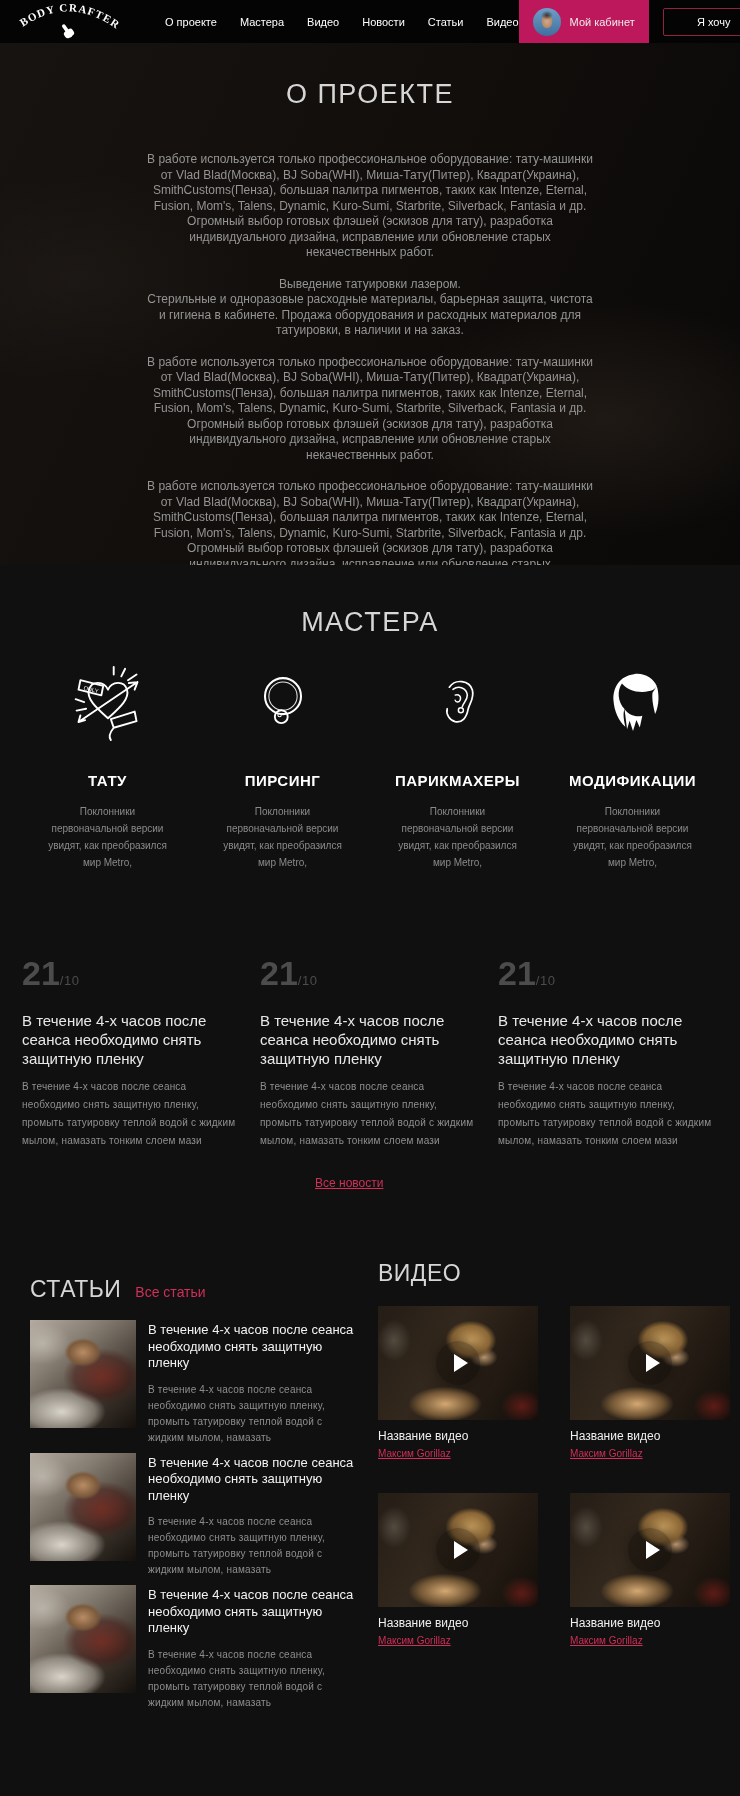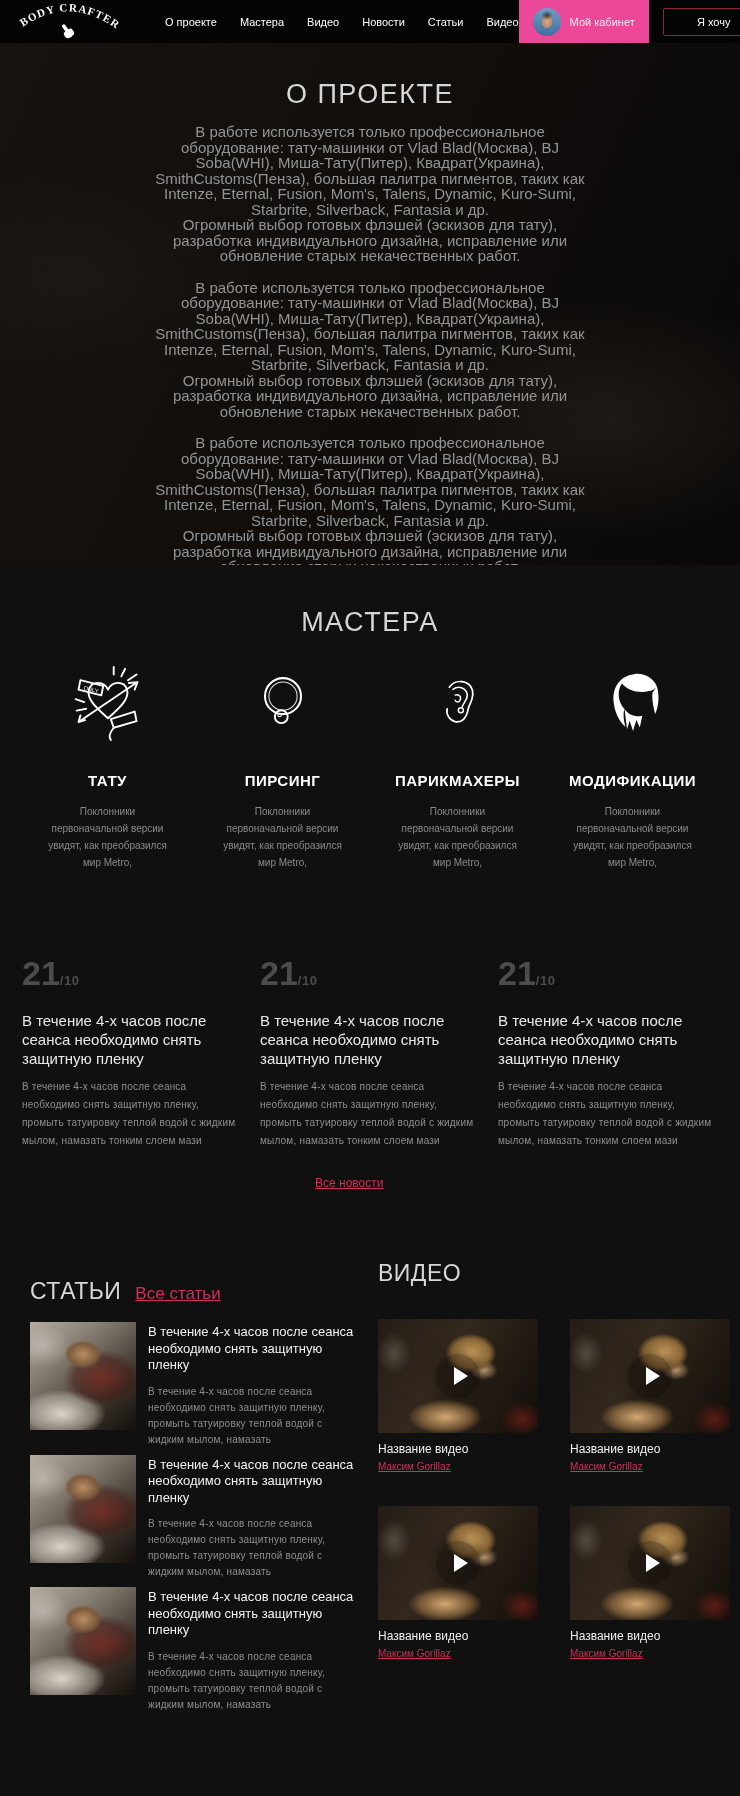--- a/index.html
+++ b/index.html
@@ -7,83 +7,83 @@
     width:740px;height:1796px;background:#101010;position:relative;
     font-family:"Liberation Sans","DejaVu Sans",sans-serif;color:#ccc;overflow:hidden;
   }
   a{text-decoration:none;color:inherit;cursor:pointer;}
 
   
   .header{height:43px;background:#040404;display:flex;align-items:center;position:relative;z-index:3;}
   .logo{margin-left:14px;width:108px;height:41px;flex:none;}
   .nav{display:flex;margin-left:20px;}
   .nav a{font-size:11px;color:#fff;margin-left:23px;white-space:nowrap;}
-  .account{margin-left:auto;background:#ec4899;align-self:stretch;display:flex;align-items:center;padding:0 14px;}
+  .account{margin-left:auto;background:#be185d;align-self:stretch;display:flex;align-items:center;padding:0 14px;}
   .avatar{width:28px;height:28px;border-radius:50%;flex:none;
     background:
       radial-gradient(ellipse 9px 7px at 50% 26%, #3a3330 0%, rgba(58,51,48,0) 65%),
       radial-gradient(ellipse 8px 10px at 50% 48%, #d2a98b 0%, #b98a68 60%, rgba(185,138,104,0) 72%),
       linear-gradient(180deg,#6f9ec7 0%, #3f6f9e 100%);}
   .account-label{margin-left:9px;font-size:11px;color:#ededed;white-space:nowrap;}
   .btn{display:inline-block;background:transparent;color:#fff;text-align:center;box-sizing:border-box;}
   .header-cta{margin:0 18px 0 14px;width:102px;height:28px;line-height:26px;
     border:1px solid #8e2540;border-radius:2px;font-size:11px;flex:none;}
 
   
   .about{height:522px;text-align:center;overflow:hidden;
     background-color:#0e0c0b;
     background-image:
       radial-gradient(ellipse 300px 170px at 82% 72%, rgba(125,100,78,0.16), rgba(0,0,0,0) 70%),
       radial-gradient(ellipse 260px 150px at 10% 45%, rgba(95,85,72,0.10), rgba(0,0,0,0) 70%),
       linear-gradient(115deg, #171310 0%, #100d0b 55%, #0a0908 100%);}
   h2.sec{font-size:27px;font-weight:400;letter-spacing:1.5px;color:#d6d6d6;margin:0;}
   .about h2{padding-top:36px;}
-  .about-text{width:450px;margin:14px auto 0;font-size:15px;line-height:15.5px;color:#949494;}
+  .about-text{width:450px;margin:42px auto 0;font-size:12px;line-height:15.5px;color:#949494;}
   .about-text p{margin:0 0 16px;white-space:pre-line;}
 
   
   .masters{padding-top:42px;background:#101010;}
   .masters-grid{width:700px;margin:26px auto 0;display:flex;}
   .master{flex:1 1 0;text-align:center;}
   .master-icon{height:78px;display:flex;align-items:center;justify-content:center;}
   .master-title{margin-top:30px;font-size:15px;font-weight:700;letter-spacing:0.5px;color:#fff;}
   .master-desc{margin:14px auto 12px;width:126px;font-size:10px;line-height:17px;color:#8a8a8a;}
 
   
   .news-grid{width:696px;margin:72px auto 0;display:flex;}
   .news{width:220px;}
   .news + .news{margin-left:18px;}
   .news-date{font-size:34px;font-weight:700;color:#4c4c4c;line-height:36px;}
-  .news-date .suffix{font-size:13px;font-weight:700;color:#4c4c4c;letter-spacing:0.5px;}
+  .news-date .suffix{font-size:13px;font-weight:400;color:#4c4c4c;letter-spacing:0.5px;}
   .news-title{margin-top:12px;width:196px;font-size:15px;line-height:19px;color:#e8e8e8;font-weight:400;}
   .news-text{margin-top:10px;width:216px;font-size:10px;line-height:18px;color:#8f8f8f;letter-spacing:0.2px;}
   .news-all{display:block;width:110px;margin:26px auto 0;text-align:left;font-size:12px;
     color:#cf2f58;text-decoration:underline;}
 
   
   .content{width:688px;margin:70px auto 0;display:flex;}
   .col-head{display:flex;align-items:baseline;}
   .col-head h2{font-size:23px;font-weight:400;letter-spacing:0.5px;color:#d6d6d6;margin:0;}
-  .all-link{margin-left:14px;font-size:17px;color:#cf2f58;text-decoration:underline;margin-top:24px;}
+  .all-link{margin-left:14px;font-size:14px;color:#cf2f58;margin-top:24px;}
   .articles-col{width:330px;margin-left:4px;}
   .articles-list{margin-top:17px;}
   .article{display:flex;}
   .article + .article{margin-top:7px;}
   .article-thumb{width:106px;height:108px;flex:none;
     background:
       radial-gradient(ellipse 26px 20px at 50% 30%, #b98d64 0%, #7c5a3c 55%, rgba(124,90,60,0) 72%),
       radial-gradient(ellipse 50px 36px at 68% 52%, rgba(120,40,30,0.8) 0%, rgba(70,25,20,0.5) 55%, rgba(70,25,20,0) 78%),
       radial-gradient(ellipse 55px 30px at 30% 85%, rgba(225,220,210,0.95) 0%, rgba(190,185,175,0.5) 60%, rgba(190,185,175,0) 80%),
       radial-gradient(ellipse 40px 30px at 12% 22%, rgba(210,205,195,0.55), rgba(210,205,195,0) 70%),
       linear-gradient(140deg, #b4aca1 0%, #887f74 30%, #3c342c 70%, #15100c 100%);}
   .article-body{margin-left:12px;flex:1;}
   .article-title{font-size:13px;line-height:16.5px;color:#f2f2f2;margin:2px 0 10px;font-weight:400;display:block;}
   .article-text{font-size:10px;line-height:16px;color:#8e8e8e;letter-spacing:0.2px;}
   .videos-col{margin-left:auto;width:336px;}
-  .videos-grid{margin-top:32px;display:grid;grid-template-columns:160px 160px;column-gap:15px;row-gap:14px;gap:32px;}
+  .videos-grid{margin-top:19px;display:grid;grid-template-columns:160px 160px;column-gap:15px;row-gap:14px;gap:32px;}
   .video-thumb{width:160px;height:114px;position:relative;cursor:pointer;
     background:
       radial-gradient(ellipse 34px 26px at 58% 30%, #c9a05f 0%, #8a6636 55%, rgba(138,102,54,0) 75%),
       radial-gradient(ellipse 20px 14px at 66% 45%, #caa379 0%, rgba(202,163,121,0) 70%),
       radial-gradient(ellipse 46px 22px at 42% 86%, #d4a873 0%, rgba(160,120,70,0.6) 55%, rgba(160,120,70,0) 80%),
       radial-gradient(ellipse 24px 30px at 10% 30%, rgba(160,150,135,0.35), rgba(160,150,135,0) 70%),
       radial-gradient(ellipse 30px 24px at 90% 88%, rgba(150,35,30,0.55), rgba(150,35,30,0) 70%),
       linear-gradient(120deg, #241d16 0%, #33281d 40%, #120d09 100%);}
   .play{position:absolute;left:50%;top:50%;width:44px;height:44px;margin:-22px 0 0 -22px;border-radius:50%;
     background:rgba(0,0,0,0.32);box-shadow:0 0 16px rgba(0,0,0,0.4);
@@ -135,20 +135,22 @@
     <span class="account-label">Мой кабинет</span>
   </div>
   <a class="btn header-cta">Я хочу</a>
 </div>
 
 <div class="about">
   <h2 class="sec">О ПРОЕКТЕ</h2>
   <div class="about-text">
     <p>В работе используется только профессиональное оборудование: тату-машинки от Vlad Blad(Москва), BJ Soba(WHI), Миша-Тату(Питер), Квадрат(Украина), SmithCustoms(Пенза), большая палитра пигментов, таких как Intenze, Eternal, Fusion, Mom's, Talens, Dynamic, Kuro-Sumi, Starbrite, Silverback, Fantasia и др.
 Огромный выбор готовых флэшей (эскизов для тату), разработка индивидуального дизайна, исправление или обновление старых некачественных работ.</p>
+    <p>Выведение татуировки лазером.
+Стерильные и одноразовые расходные материалы, барьерная защита, чистота и гигиена в кабинете. Продажа оборудования и расходных материалов для татуировки, в наличии и на заказ.</p>
     <p>В работе используется только профессиональное оборудование: тату-машинки от Vlad Blad(Москва), BJ Soba(WHI), Миша-Тату(Питер), Квадрат(Украина), SmithCustoms(Пенза), большая палитра пигментов, таких как Intenze, Eternal, Fusion, Mom's, Talens, Dynamic, Kuro-Sumi, Starbrite, Silverback, Fantasia и др.
 Огромный выбор готовых флэшей (эскизов для тату), разработка индивидуального дизайна, исправление или обновление старых некачественных работ.</p>
     <p>В работе используется только профессиональное оборудование: тату-машинки от Vlad Blad(Москва), BJ Soba(WHI), Миша-Тату(Питер), Квадрат(Украина), SmithCustoms(Пенза), большая палитра пигментов, таких как Intenze, Eternal, Fusion, Mom's, Talens, Dynamic, Kuro-Sumi, Starbrite, Silverback, Fantasia и др.
 Огромный выбор готовых флэшей (эскизов для тату), разработка индивидуального дизайна, исправление или обновление старых некачественных работ.</p>
   </div>
 </div>
 
 <div class="masters">
   <h2 class="sec" style="text-align:center">МАСТЕРА</h2>
   <div class="masters-grid">

